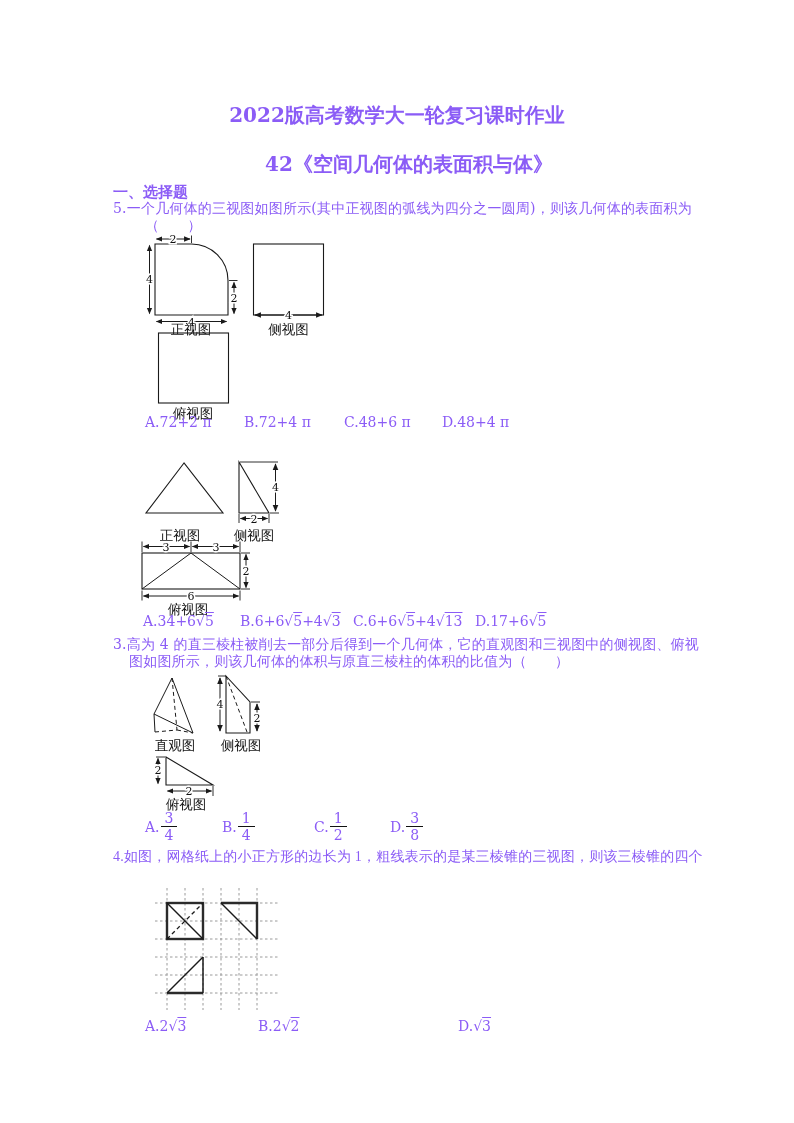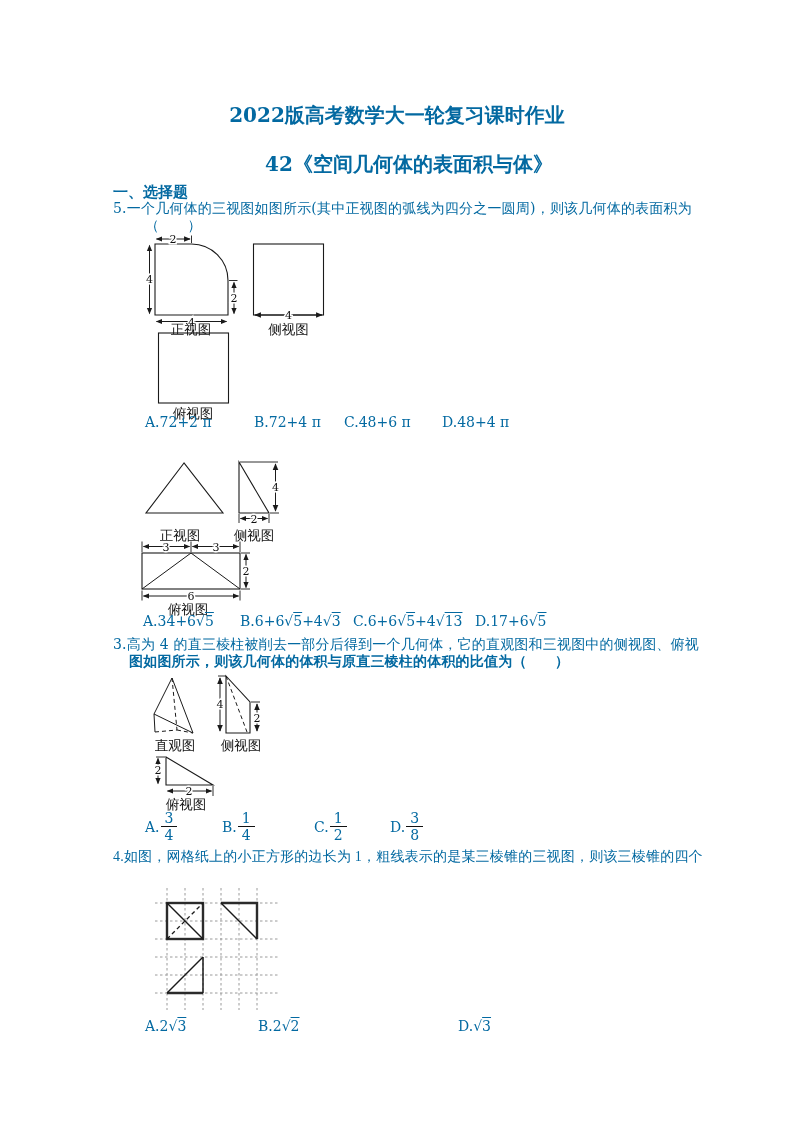--- a/index.html
+++ b/index.html
@@ -1,17 +1,17 @@
 <!DOCTYPE html>
 <html><head>
 <meta charset="utf-8">
 <style>
   html,body{margin:0;padding:0;background:#fff;}
   .page{position:relative;width:794px;height:1036px;background:#ffffff;overflow:hidden;
-        font-family:"DejaVu Serif","Liberation Serif",serif;color:#0369a1;}
+        font-family:"DejaVu Serif","Liberation Serif",serif;color:#8b5cf6;}
   .abs{position:absolute;}
   .title{left:0;width:794px;text-align:center;font-weight:bold;font-size:20px;white-space:pre;}
   .sechead{font-weight:bold;font-size:15px;white-space:pre;}
   .btext{font-size:14px;white-space:pre;letter-spacing:0.2px;}
   .opt{position:absolute;font-size:14px;white-space:pre;}
   .optrow{position:absolute;left:0;top:0;width:794px;height:0;}
   
   .fracopt{display:inline-flex;align-items:center;font-size:14px;}
   .frac{display:inline-block;text-align:center;line-height:16px;font-size:14px;margin-left:1px;}
   .frac .num{display:block;padding:0 4px;border-bottom:1px solid #111;}
@@ -76,21 +76,21 @@
       <text class="vlabel" x="143.5" y="100">侧视图</text>
     </g>
     <g>
       <rect class="shape" x="13.5" y="99" width="70" height="70"></rect>
       <text class="vlabel" x="48" y="184">俯视图</text>
     </g>
   </svg>
 
   <div class="optrow">
     <span class="opt" style="left:145px;top:414px;">A.72+2 π</span>
-    <span class="opt" style="left:254px;top:414px;">B.72+4 π</span>
+    <span class="opt" style="left:244px;top:414px;">B.72+4 π</span>
     <span class="opt" style="left:344px;top:414px;">C.48+6 π</span>
     <span class="opt" style="left:442px;top:414px;">D.48+4 π</span>
   </div>
 
 
   <svg class="abs" style="left:140px;top:456px;" width="205" height="164" viewBox="0 0 205 164">
     <g>
       <polygon class="shape" points="44,7 6,57 83,57"></polygon>
       <text class="vlabel" x="40" y="84">正视图</text>
     </g>
@@ -130,21 +130,21 @@
   </svg>
 
   <div class="optrow">
     <span class="opt mathtext" style="left:143px;top:613px;">A.34+6<span class="sqrt">√<span class="ov">5</span></span></span>
     <span class="opt mathtext" style="left:240px;top:613px;">B.6+6<span class="sqrt">√<span class="ov">5</span></span>+4<span class="sqrt">√<span class="ov">3</span></span></span>
     <span class="opt mathtext" style="left:353px;top:613px;">C.6+6<span class="sqrt">√<span class="ov">5</span></span>+4<span class="sqrt">√<span class="ov">13</span></span></span>
     <span class="opt mathtext" style="left:475px;top:613px;">D.17+6<span class="sqrt">√<span class="ov">5</span></span></span>
   </div>
 
   <div class="abs btext" style="left:113px;top:636px;">3.高为 4 的直三棱柱被削去一部分后得到一个几何体，它的直观图和三视图中的侧视图、俯视</div>
-  <div class="abs btext" style="left:129px;top:653px;font-weight:bold;">图如图所示，则该几何体的体积与原直三棱柱的体积的比值为（　　）</div>
+  <div class="abs btext" style="left:129px;top:653px;">图如图所示，则该几何体的体积与原直三棱柱的体积的比值为（　　）</div>
 
   <svg class="abs" style="left:145px;top:670px;" width="130" height="146" viewBox="0 0 130 146">
     <g>
       <path class="thin" d="M27,8 L9,44 M27,8 L48,63 M9,44 L10,62 M9,44 L48,63"></path>
       <path class="dash" d="M27,8 L32,60 M10,62 L32,60 M32,60 L48,63"></path>
       <text class="vlabel" x="30" y="80">直观图</text>
     </g>
     <g>
       <polygon class="shape" points="81,6 105,32 105,63 81,63"></polygon>
       <line class="dash" x1="81" y1="6" x2="102" y2="62"></line>

